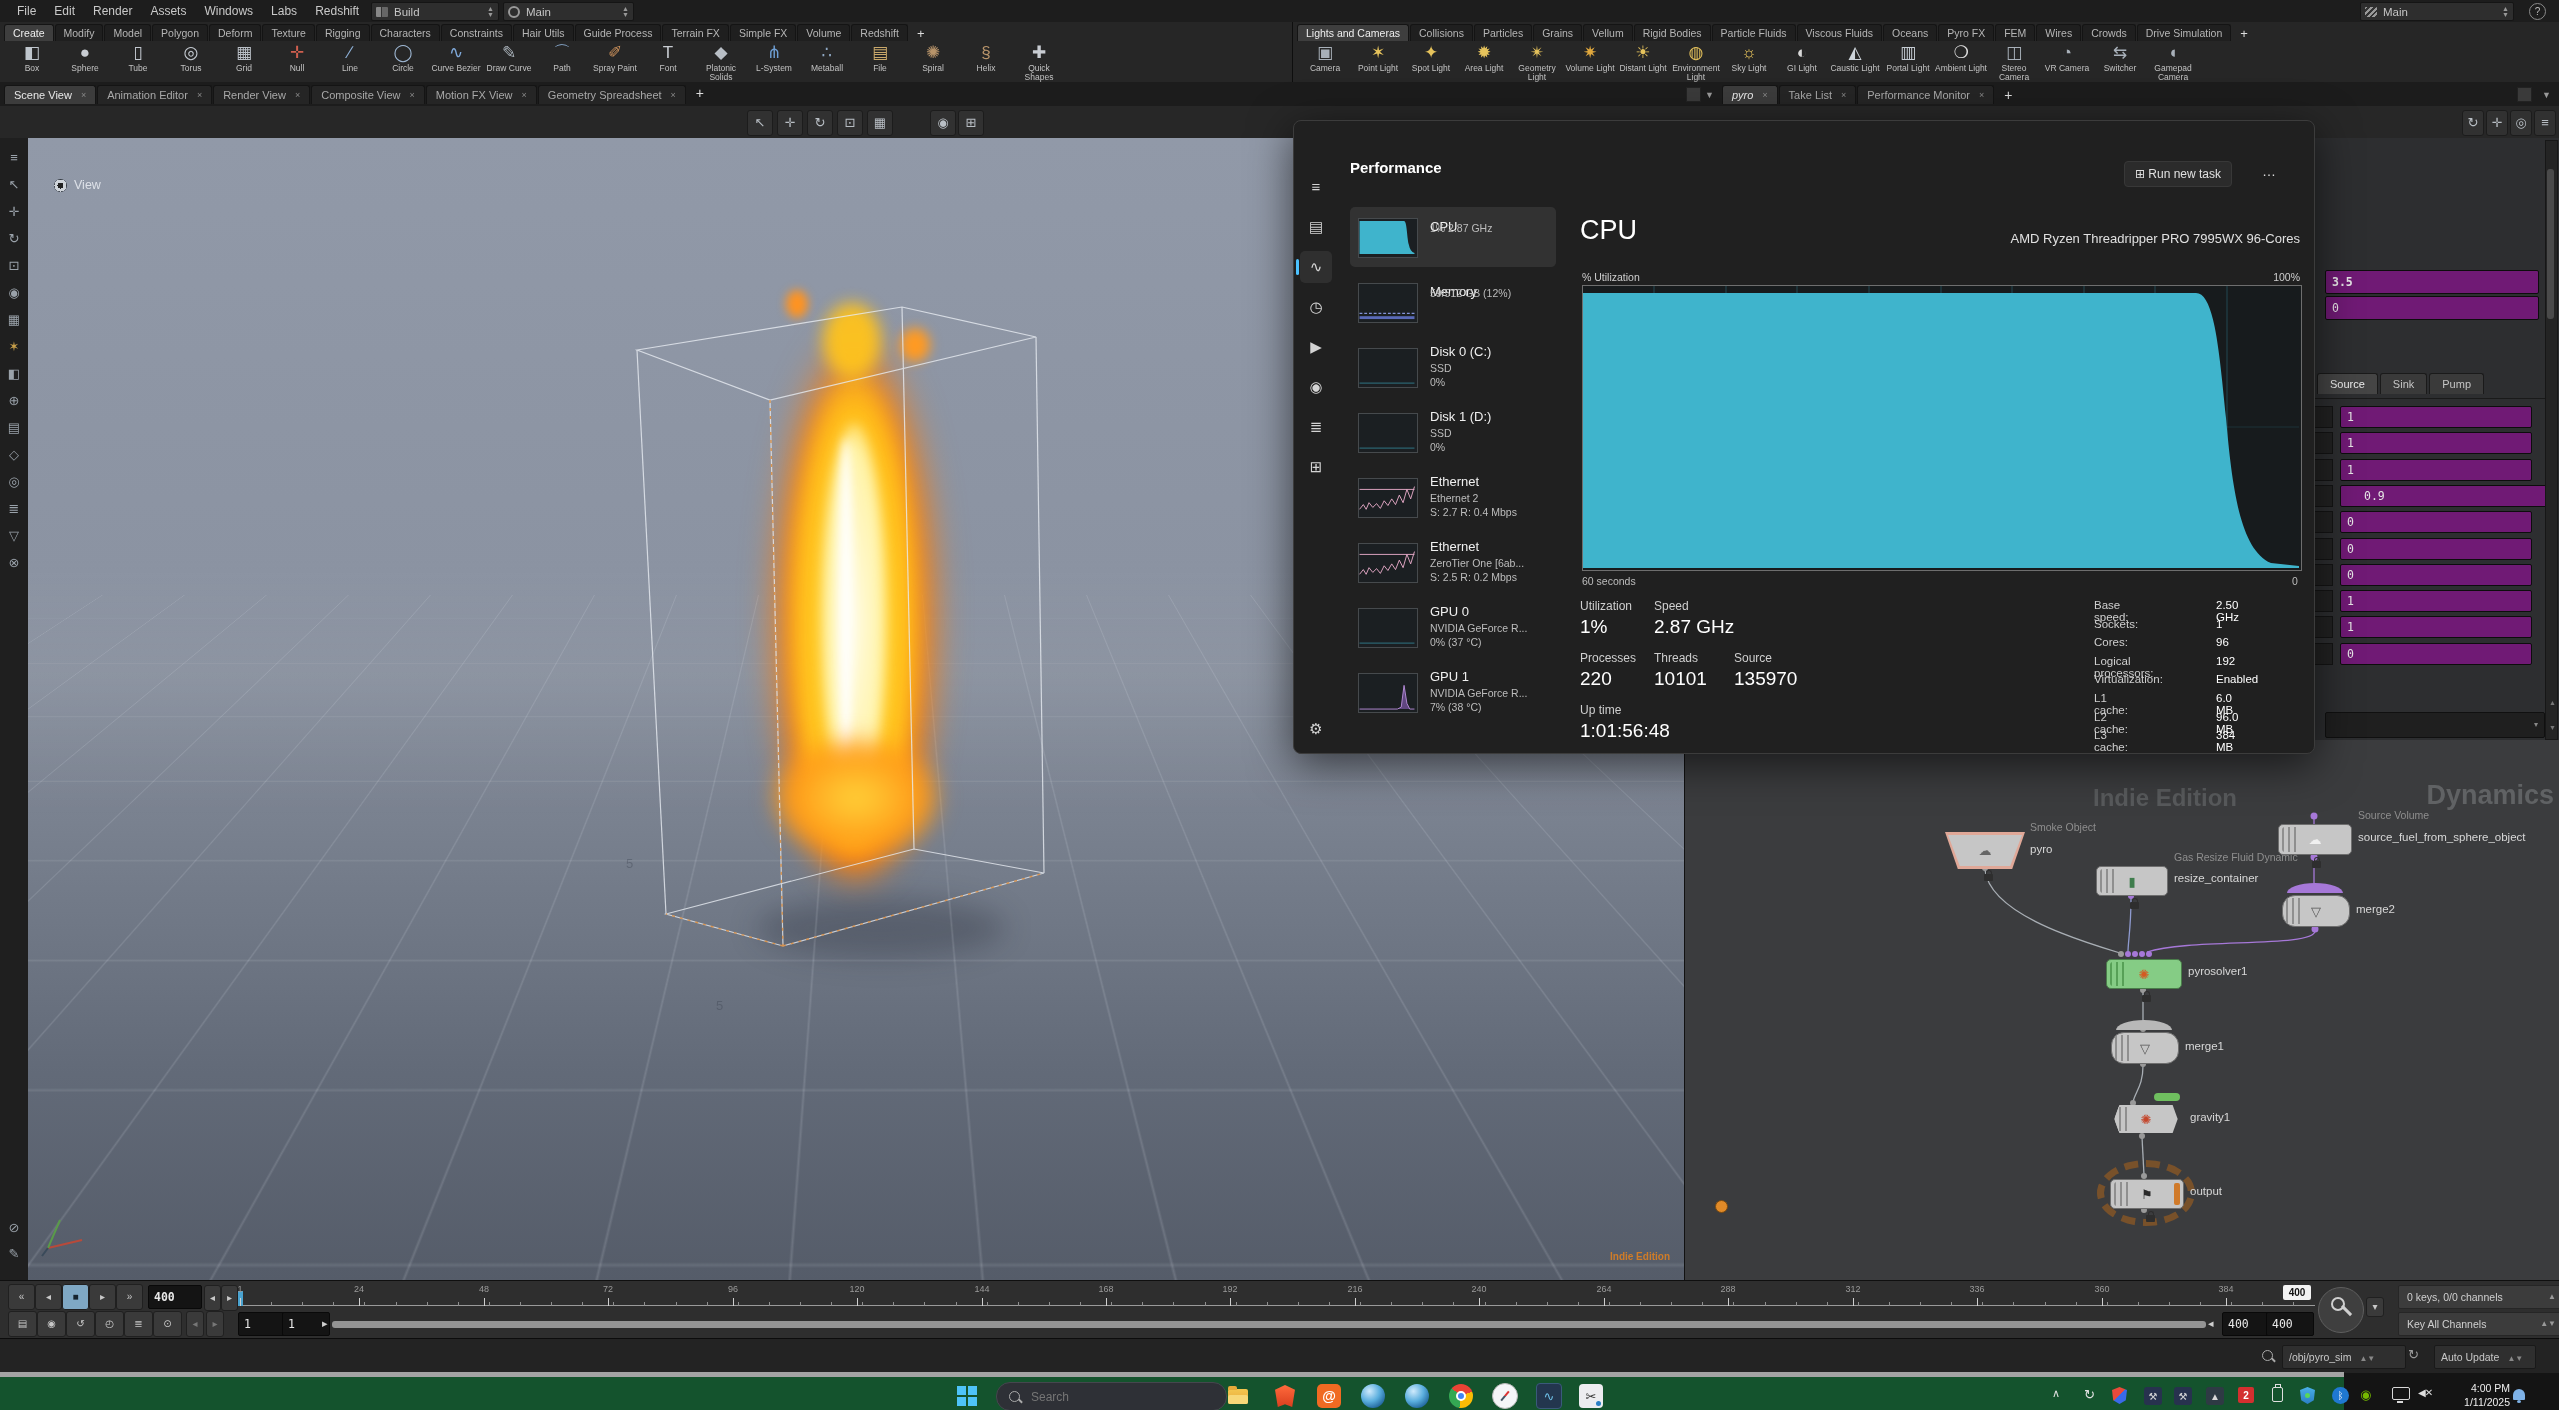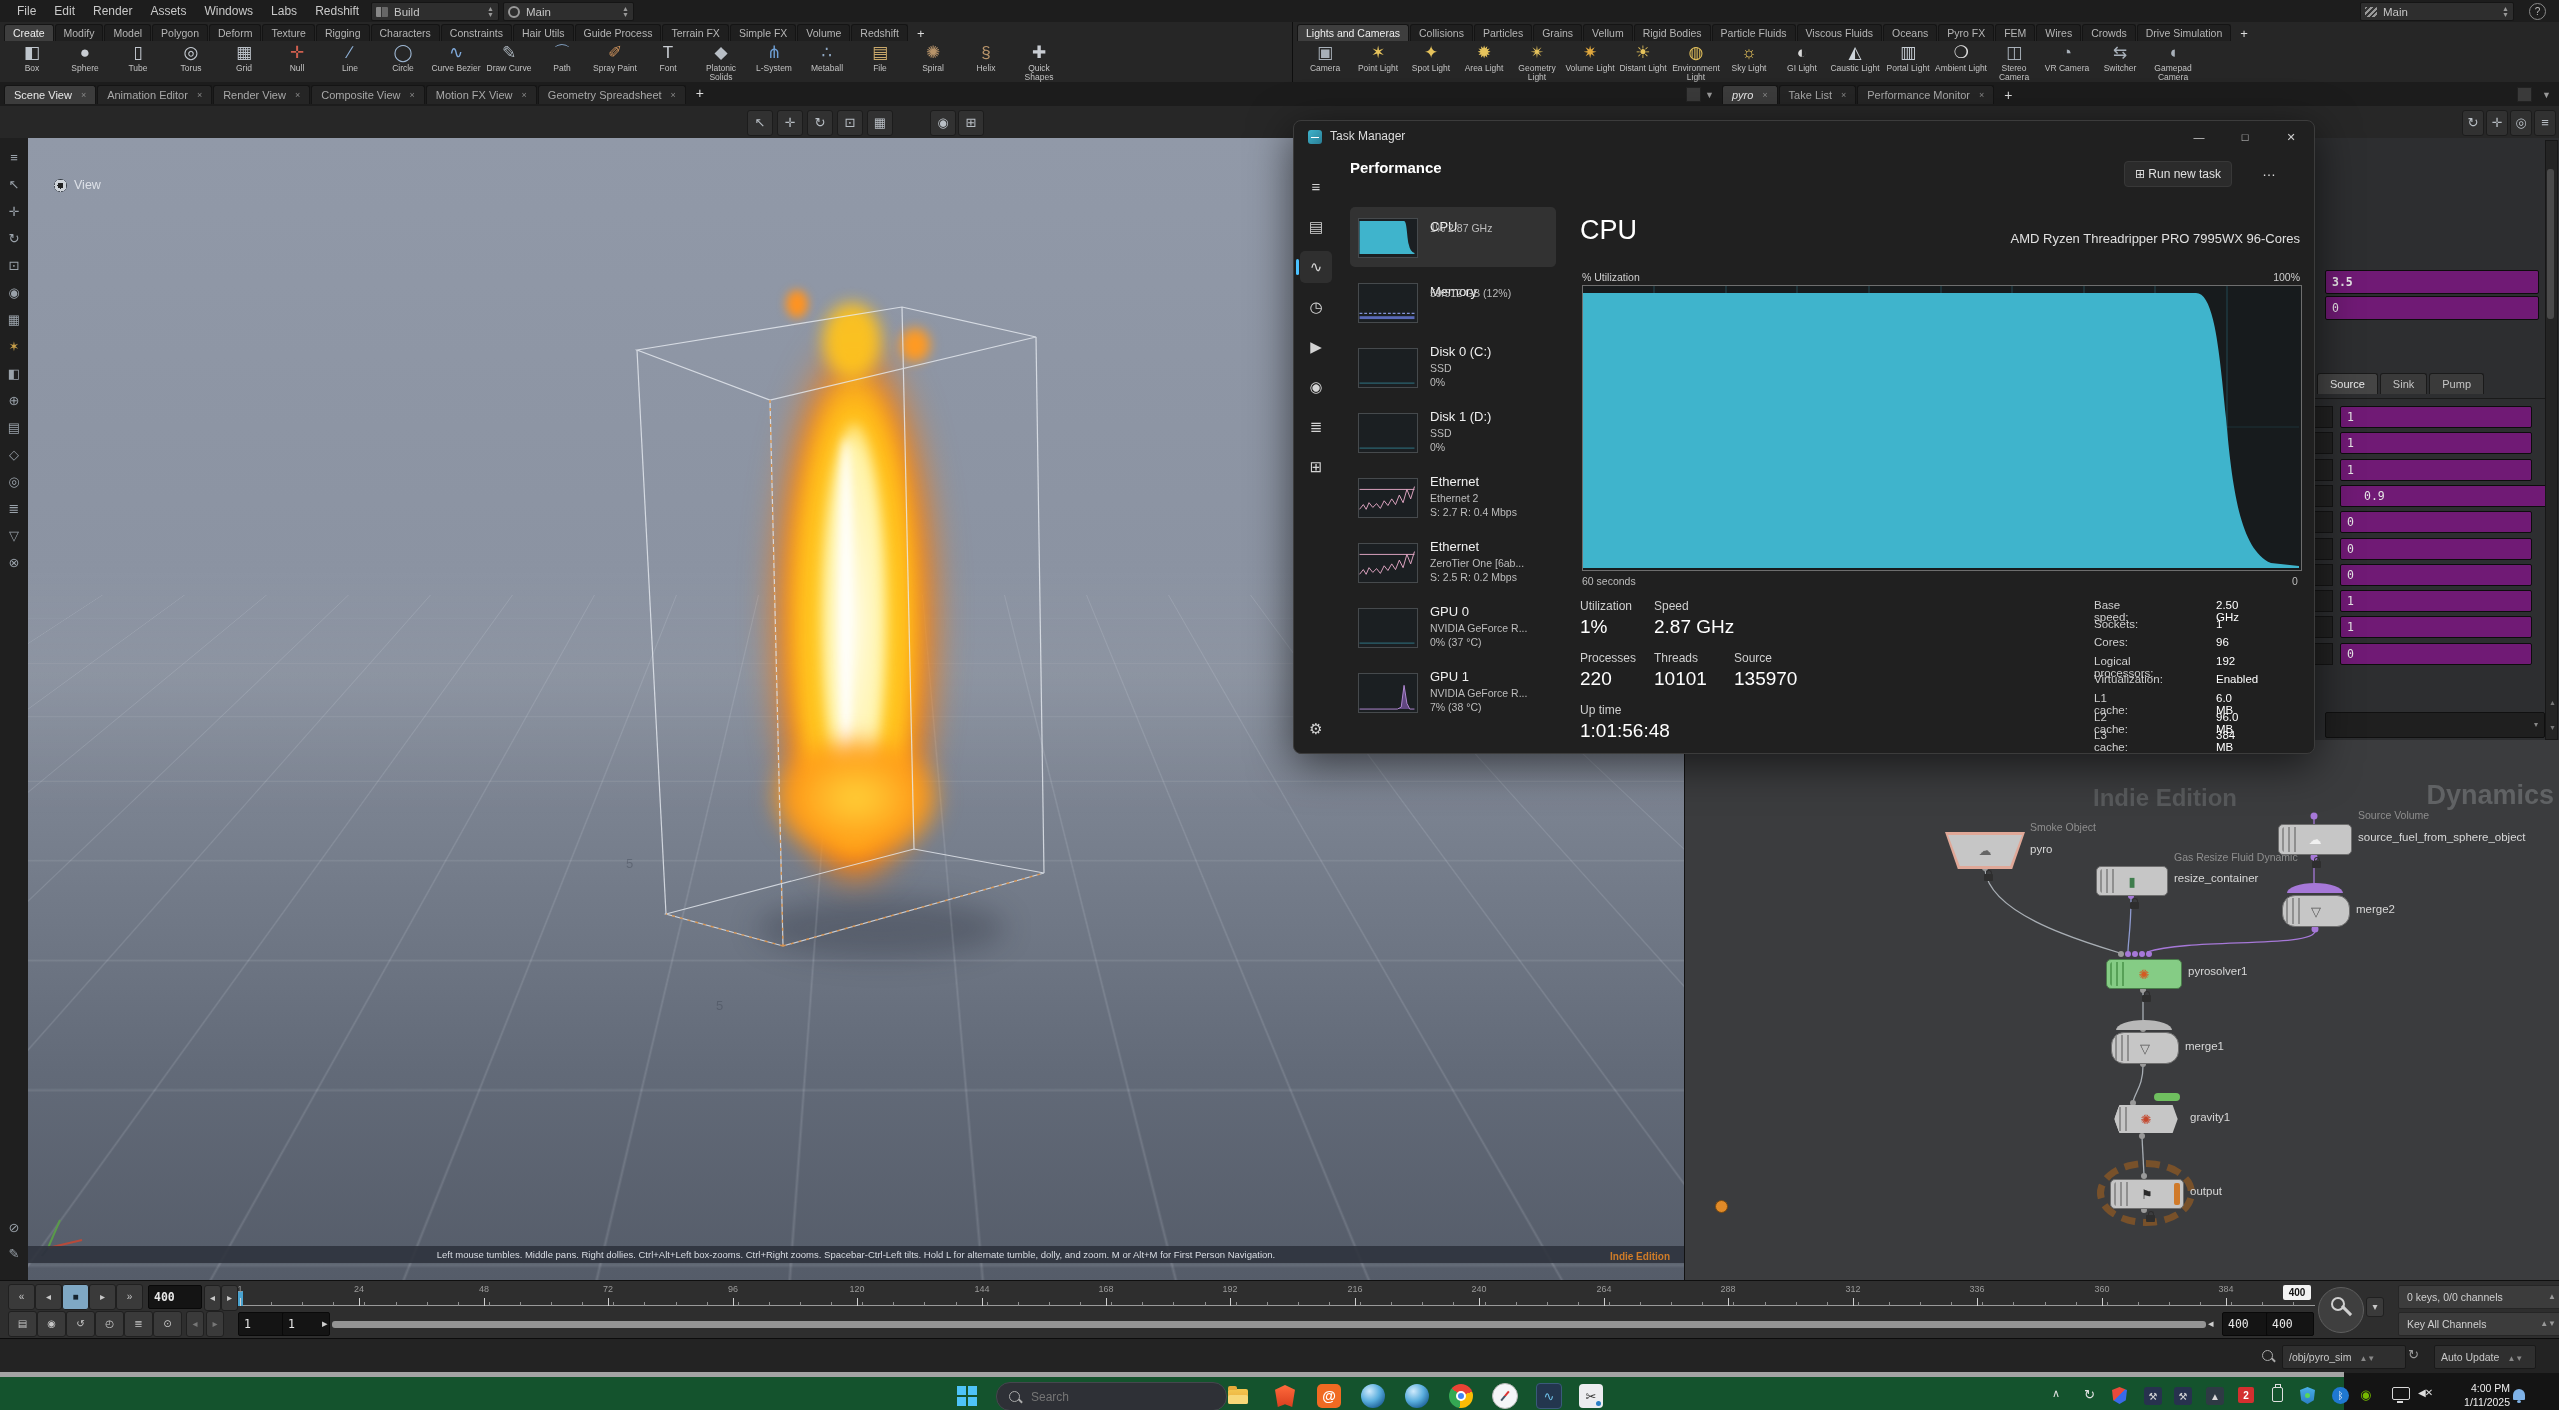--- a/index.html
+++ b/index.html
@@ -559,23 +559,20 @@
       <span class="eye"></span>
       <span>View</span>
     </div>
 
     <svg id="axis-gizmo" width="56" height="48">
       <line x1="10" y1="38" x2="44" y2="30" stroke="#b84a3a" stroke-width="2"></line>
       <line x1="10" y1="38" x2="22" y2="10" stroke="#5a9a4a" stroke-width="2"></line>
       <line x1="10" y1="38" x2="4" y2="46" stroke="#3a4a5a" stroke-width="2"></line>
     </svg>
 
-    <div id="helper-bar">
-      <div id="helper-text">Left mouse tumbles. Middle pans. Right dollies. Ctrl+Alt+Left box-zooms. Ctrl+Right zooms. Spacebar-Ctrl-Left tilts. Hold L for alternate tumble, dolly, and zoom. M or Alt+M for First Person Navigation.</div>
-    </div>
     <div id="vp-watermark">Indie Edition</div>
   </div>
 
   <div id="right-pane">
 
     <div id="params">
       <input class="pfield" style="left: 640px; top: 132px; width: 200px; font-weight: bold;" value="3.5">
       <input class="pfield" style="left: 640px; top: 158px; width: 200px;" value="0">
       <div style="position:absolute;left:632px;top:235px;" id="param-tabs"><span class="ptab2 active">Source</span><span class="ptab2">Sink</span><span class="ptab2">Pump</span></div>
       <div id="param-divider"></div>
@@ -716,27 +713,20 @@
             <div class="node-label" style="left: 80px; top: 6px;">output</div>
             <div class="lockic" style="left: 36px; top: 36px;"></div>
           </div>
         </div>
       <div id="net-alert"></div>
 
     </div>
   </div>
 
   <div id="taskman">
-    <div id="tm-titlebar">
-      <div id="tm-appicon"></div>
-      <div id="tm-title">Task Manager</div>
-      <div class="tm-winbtn" style="right:92px;">—</div>
-      <div class="tm-winbtn" style="right:46px;">□</div>
-      <div class="tm-winbtn" style="right:0;">✕</div>
-    </div>
     <div id="tm-nav">
         <div class="tm-navitem" style="top: 18px;">≡</div>
         <div class="tm-navitem" style="top: 58px;">▤</div>
         <div class="tm-navitem selected" style="top: 98px;">∿</div>
         <div class="tm-navitem" style="top: 138px;">◷</div>
         <div class="tm-navitem" style="top: 178px;">▶</div>
         <div class="tm-navitem" style="top: 218px;">◉</div>
         <div class="tm-navitem" style="top: 258px;">≣</div>
         <div class="tm-navitem" style="top: 298px;">⊞</div>
         <div class="tm-navitem" style="top: 560px;">⚙</div>

